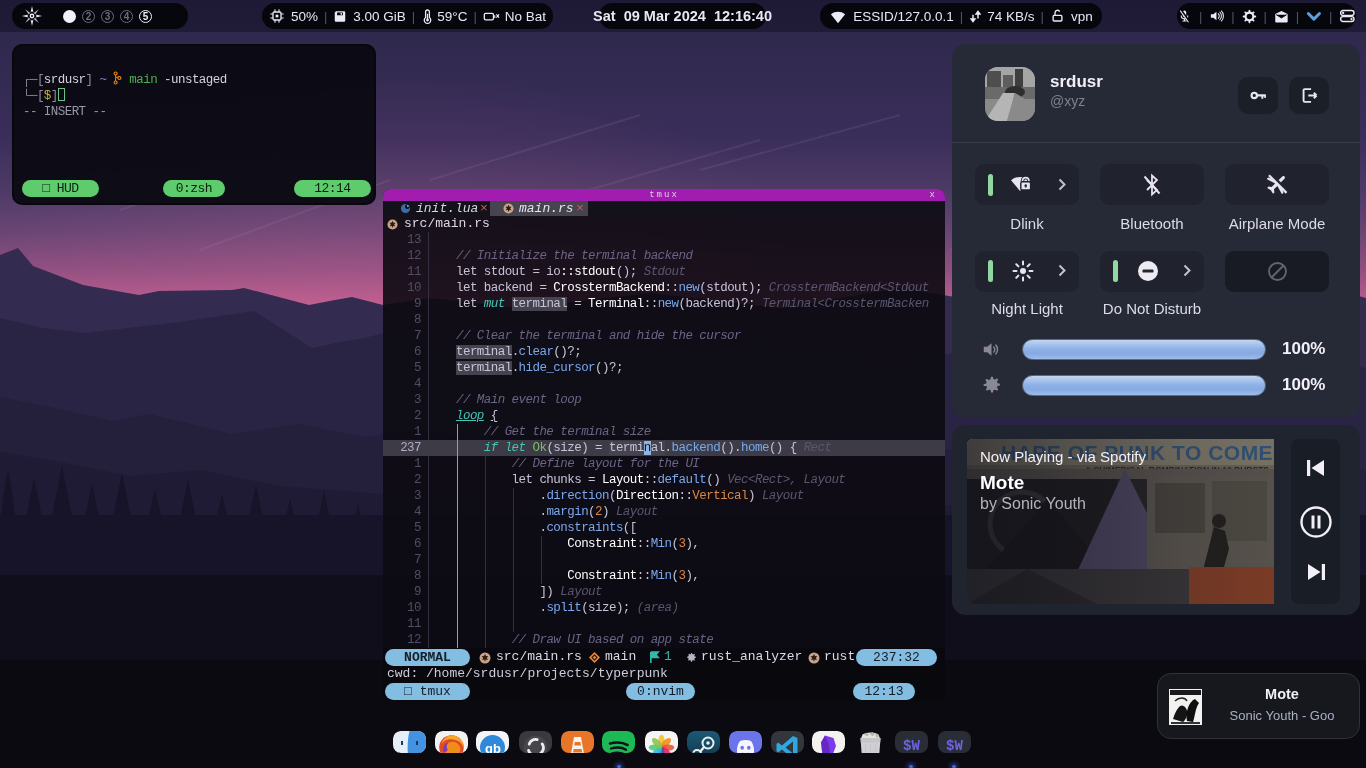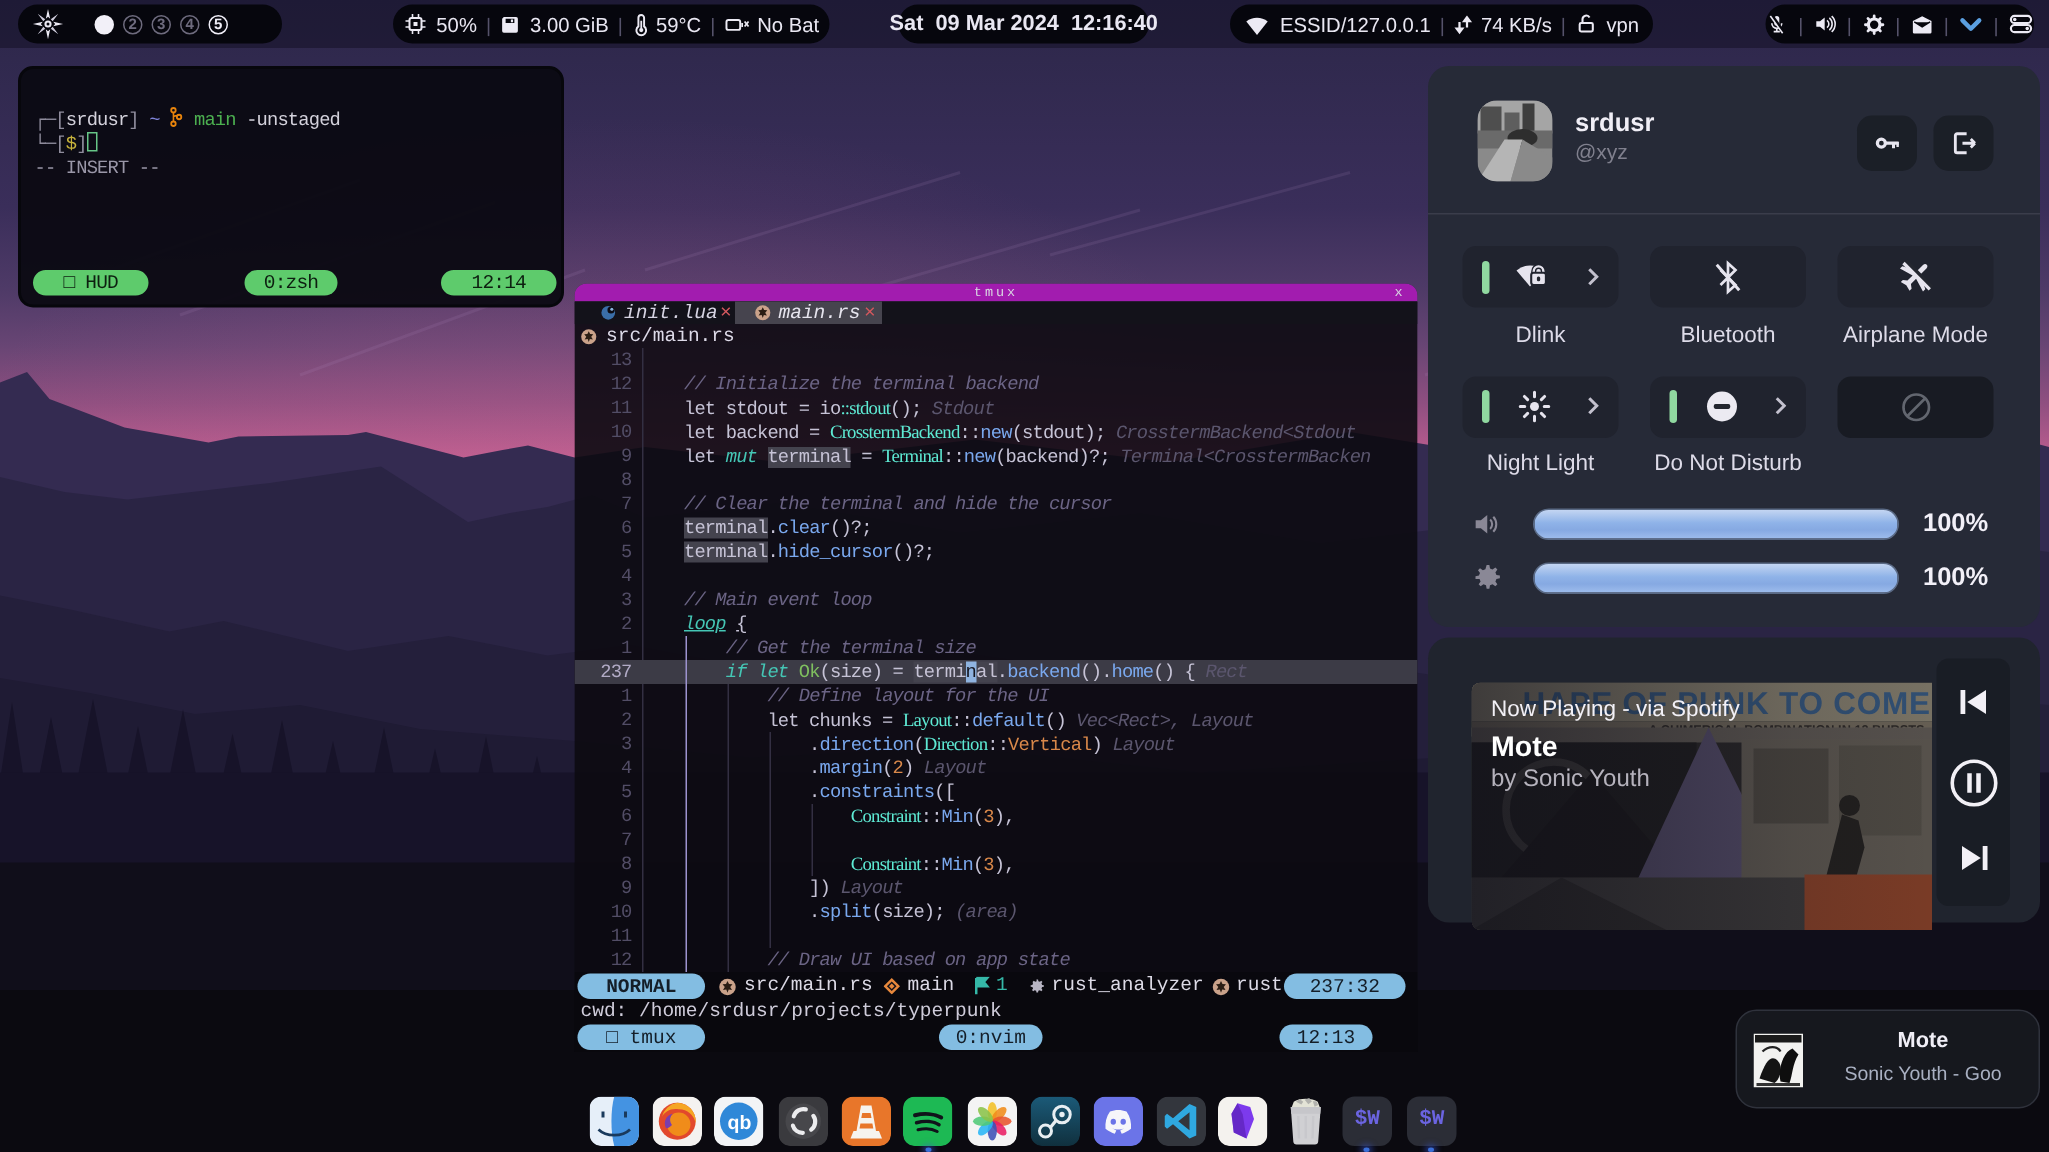--- a/index.html
+++ b/index.html
@@ -17,40 +17,40 @@
   
   #ed { position:absolute; left:383px; top:189px; width:562px; height:512px; background:rgba(13,11,19,0.16); border-radius:8px 8px 0 0; overflow:hidden; }
   #ed .titlebar { position:absolute; left:0; top:0; width:562px; height:12px; background:#a21caf; border-radius:8px 8px 0 0; color:#d8d6e2; font-size:9px; letter-spacing:2px; text-align:center; line-height:12px; font-family:"Liberation Mono",monospace; }
   #edbg { position:absolute; left:0; top:12px; width:562px; height:500px; background:rgba(12,10,17,0.88); }
   .crow { position:absolute; left:0; width:562px; height:16px; font-family:"Liberation Mono",monospace; font-size:12.5px; letter-spacing:-0.55px; line-height:16px; white-space:pre; color:#c6c3d6; }
   .lnum { position:absolute; left:0; width:38px; text-align:right; color:#524d66; letter-spacing:-0.55px; }
   .ctext { position:absolute; left:73px; }
   .cur { background:#8fb3e0; color:#15151f; }
   .guide { position:absolute; width:1px; background:#332f42; }
   .com { color:#6b6485; font-style:italic;text-align:center; }
-  .teal { color:#5eead4;font-family:Liberation Serif, serif; }
+  .teal { color:#ffffff; }
   .tealit { color:#45c6b5; font-style:italic; }
   .blue { color:#7aa8ee; }
   .orange { color:#d9884a; }
   .ghost { color:#5b566e; font-style:italic; }
   .grn { color:#7fbf5f; }
   .hl { background:#44434e; }
   .bpill { position:absolute; height:17px; background:#83bde2; border-radius:9px; color:#141e28; font-size:13px; display:flex; align-items:center; justify-content:center; font-family:"Liberation Mono",monospace; }
   
   #panel { position:absolute; left:952px; top:44px; width:408px; height:374px; background:#262a37; border-radius:14px; }
   .qbtn { position:absolute; width:104px; height:41px; background:#20232e; border-radius:9px; }
   .qlabel { position:absolute; width:104px; text-align:center; color:#dddbe8; font-size:15px; }
   .gbar { position:absolute; width:5px; height:22px; background:#90d8a0; border-radius:3px; top:10px; left:13px; }
   .slider { position:absolute; width:244px; height:21px; border-radius:11px; background:linear-gradient(180deg,#c3d5f2 0%,#8fb3e8 45%,#86a9e2 70%,#9dbcec 100%); border:1px solid #5a6a85; }
   
   #media { position:absolute; left:952px; top:425px; width:408px; height:190px; background:#20242e; border-radius:14px; }
   
   #notif { position:absolute; left:1157px; top:673px; width:203px; height:66px; background:#16181e; border:1px solid #2f323c; border-radius:14px; }
   
-  .dicon { position:absolute; top:731px; width:33px; height:33px; border-radius:8px; overflow:hidden; }
+  .dicon { position:absolute; top:731px; width:33px; height:22px; border-radius:8px; overflow:hidden; }
 </style>
 </head>
 <body>
 <div id="screen">
 
   <svg class="abs" width="1366" height="768" viewBox="0 0 1366 768">
     <defs>
       <linearGradient id="sky" x1="0" y1="0" x2="0" y2="1">
         <stop offset="0" stop-color="#2c2749"></stop>
         <stop offset="0.18" stop-color="#3a2e5a"></stop>
@@ -425,21 +425,21 @@
     <div class="abs" style="left:330px; top:295px; color:#f2f0f8; font-size:17px; font-weight:bold;">100%</div>
     <svg width="20" height="20" viewBox="0 0 24 24" style="position:absolute; left:30px; top:331px;" fill="#8a8896">
         <path d="M12 7.2 a4.8 4.8 0 1 0 0 9.6 a4.8 4.8 0 0 0 0-9.6 z m0 2 a2.8 2.8 0 1 1 0 5.6 a2.8 2.8 0 0 1 0-5.6 z"></path>
         <path d="M10.9 2 h2.2 l.5 2.8 a7.4 7.4 0 0 1 2 .8 l2.3-1.6 1.6 1.6 -1.6 2.3 a7.4 7.4 0 0 1 .8 2 l2.8 .5 v2.2 l-2.8 .5 a7.4 7.4 0 0 1-.8 2 l1.6 2.3 -1.6 1.6 -2.3-1.6 a7.4 7.4 0 0 1-2 .8 l-.5 2.8 h-2.2 l-.5-2.8 a7.4 7.4 0 0 1-2-.8 l-2.3 1.6 -1.6-1.6 1.6-2.3 a7.4 7.4 0 0 1-.8-2 L2 13.1 v-2.2 l2.8-.5 a7.4 7.4 0 0 1 .8-2 L4 6.1 5.6 4.5 7.9 6.1 a7.4 7.4 0 0 1 2-.8 z"></path>
       </svg>
     <div class="slider" style="left:70px; top:331px;"></div>
     <div class="abs" style="left:330px; top:331px; color:#f2f0f8; font-size:17px; font-weight:bold;">100%</div>
   </div>
 
   <div id="media">
-    <div class="abs" style="left:29px; top:14px; width:358px; height:165px; border-radius:6px; overflow:hidden;margin-top:16px;">
+    <div class="abs" style="left:15px; top:14px; width:358px; height:165px; border-radius:6px; overflow:hidden;">
       <svg width="307" height="165" viewBox="0 0 307 165">
         <rect width="307" height="165" fill="#35322e"></rect>
         <rect x="0" y="0" width="307" height="26" fill="#c9bd9d"></rect>
           <rect x="0" y="26" width="307" height="10" fill="#a89c80"></rect>
         <text x="34" y="21" font-family="Liberation Sans" font-size="21" font-weight="bold" fill="#4a80b8" letter-spacing="0.5">HAPE OF PUNK TO COME</text>
         <text x="118" y="34" font-family="Liberation Sans" font-size="8.5" font-weight="bold" fill="#3c362c">A CHIMERICAL BOMBINATION IN 12 BURSTS</text>
         <rect x="0" y="30" width="307" height="10" fill="#8a8274"></rect>
         <rect x="0" y="40" width="150" height="90" fill="#26231f"></rect>
         <circle cx="55" cy="85" r="32" fill="none" stroke="#55514a" stroke-width="5"></circle>
         <path d="M20 130 L80 60 L140 130 Z" fill="#1e1b18"></path>

